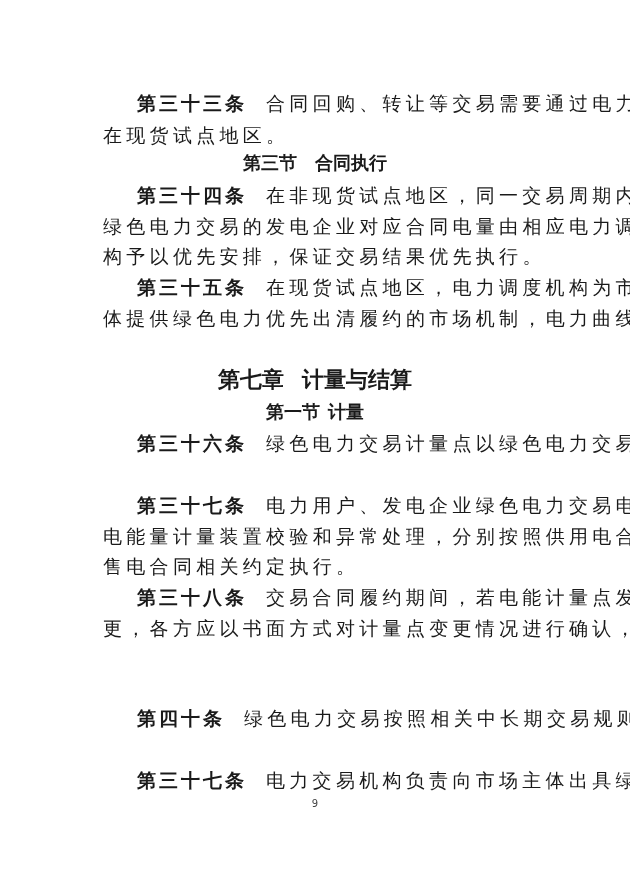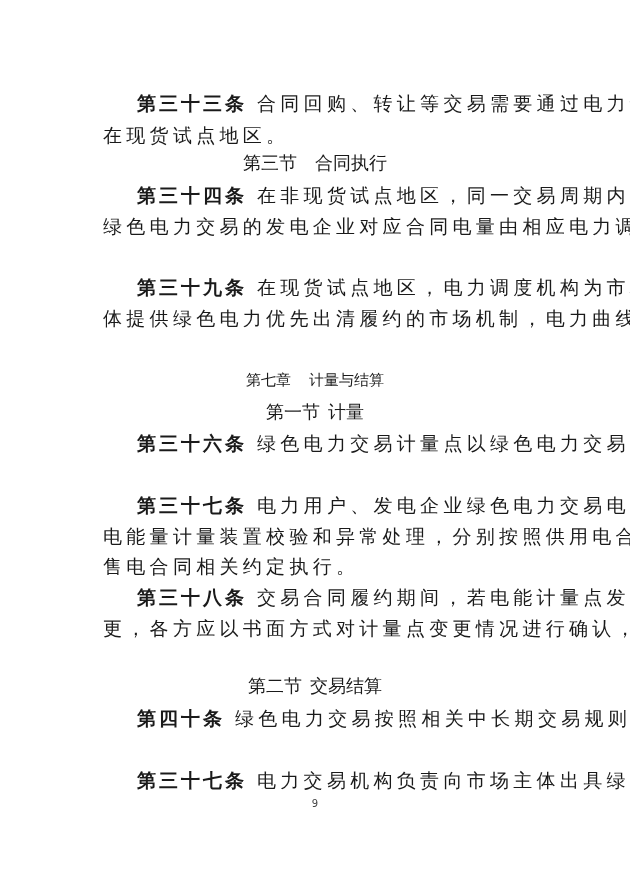--- a/index.html
+++ b/index.html
@@ -6,62 +6,62 @@
   body {
     width: 630px; height: 882px; background: #ffffff; position: relative; overflow: hidden;
     font-family: "DejaVu Serif", "Liberation Serif", serif; color: #1a1a1a;
   }
   .page { position: absolute; left: 0; top: 0; width: 630px; height: 882px; }
   .line {
     position: absolute; left: 103px; width: 424px; height: 30px; line-height: 30px;
     font-size: 19px; white-space: nowrap; letter-spacing: 4.3px;
   }
   .line.indent { left: 137px; width: 390px; }
-  .line b { font-family: "DejaVu Sans", "Liberation Sans", sans-serif; font-weight: bold; letter-spacing: 3px; margin-right: 10px; }
+  .line b { font-family: "DejaVu Sans", "Liberation Sans", sans-serif; font-weight: bold; letter-spacing: 3px; margin-right: 19px; }
   .heading {
     position: absolute; left: 0; width: 630px; text-align: center; height: 30px; line-height: 30px;
-    font-family: "DejaVu Sans", "Liberation Sans", sans-serif; font-weight: normal; font-size: 18px; white-space: nowrap;
+    font-family: "DejaVu Sans", "Liberation Sans", sans-serif; font-weight: bold; font-size: 18px; white-space: nowrap;
   }
-  .heading.chapter { font-size: 15px; }
+  .heading.chapter { font-size: 22px; }
   .heading .gap { display: inline-block; width: 18px; }
   .heading .gap.small { width: 8px; }
   .pagenum {
     position: absolute; left: 0; width: 630px; text-align: center; top: 798px;
     font-family: "DejaVu Sans", "Liberation Sans", sans-serif; font-size: 10px; color: #444;
   }
 </style>
 </head>
 <body>
 
 <div class="page">
 
   <div class="line indent" style="top:88px"><b>第三十三条</b><span>合同回购、转让等交易需要通过电力调度</span></div>
   <div class="line" style="top:120px">在现货试点地区。</div>
 
   <div class="heading" style="top:148px"><span>第三节</span><span class="gap"></span><span>合同执行</span></div>
 
   <div class="line indent" style="top:180px"><b>第三十四条</b><span>在非现货试点地区，同一交易周期内参与</span></div>
   <div class="line" style="top:211px">绿色电力交易的发电企业对应合同电量由相应电力调度机</div>
+  <div class="line" style="top:241px">构予以优先安排，保证交易结果优先执行。</div>
 
-  <div class="line indent" style="top:272px"><b>第三十九条</b><span>在现货试点地区，电力调度机构为市场主</span></div>
+  <div class="line indent" style="top:272px"><b>第三十五条</b><span>在现货试点地区，电力调度机构为市场主</span></div>
   <div class="line" style="top:303px">体提供绿色电力优先出清履约的市场机制，电力曲线形成方</div>
 
   <div class="heading chapter" style="top:365px"><span>第七章</span><span class="gap"></span><span>计量与结算</span></div>
 
   <div class="heading" style="top:397px"><span>第一节</span><span class="gap small"></span><span>计量</span></div>
 
   <div class="line indent" style="top:428px"><b>第三十六条</b><span>绿色电力交易计量点以绿色电力交易平</span></div>
 
   <div class="line indent" style="top:490px"><b>第三十七条</b><span>电力用户、发电企业绿色电力交易电量的</span></div>
   <div class="line" style="top:521px">电能量计量装置校验和异常处理，分别按照供用电合同、购</div>
   <div class="line" style="top:551px">售电合同相关约定执行。</div>
 
   <div class="line indent" style="top:582px"><b>第三十八条</b><span>交易合同履约期间，若电能计量点发生变</span></div>
   <div class="line" style="top:613px">更，各方应以书面方式对计量点变更情况进行确认，并在月</div>
 
-  <div class="heading" style="top:671px"><span>第二节</span><span class="gap small"></span><span>交易结算</span></div>
 
   <div class="line indent" style="top:703px"><b>第四十条</b><span>绿色电力交易按照相关中长期交易规则</span></div>
 
   <div class="line indent" style="top:765px"><b>第三十七条</b><span>电力交易机构负责向市场主体出具绿色电</span></div>
 
   <div class="pagenum">9</div>
 </div>
 
 </body></html>

